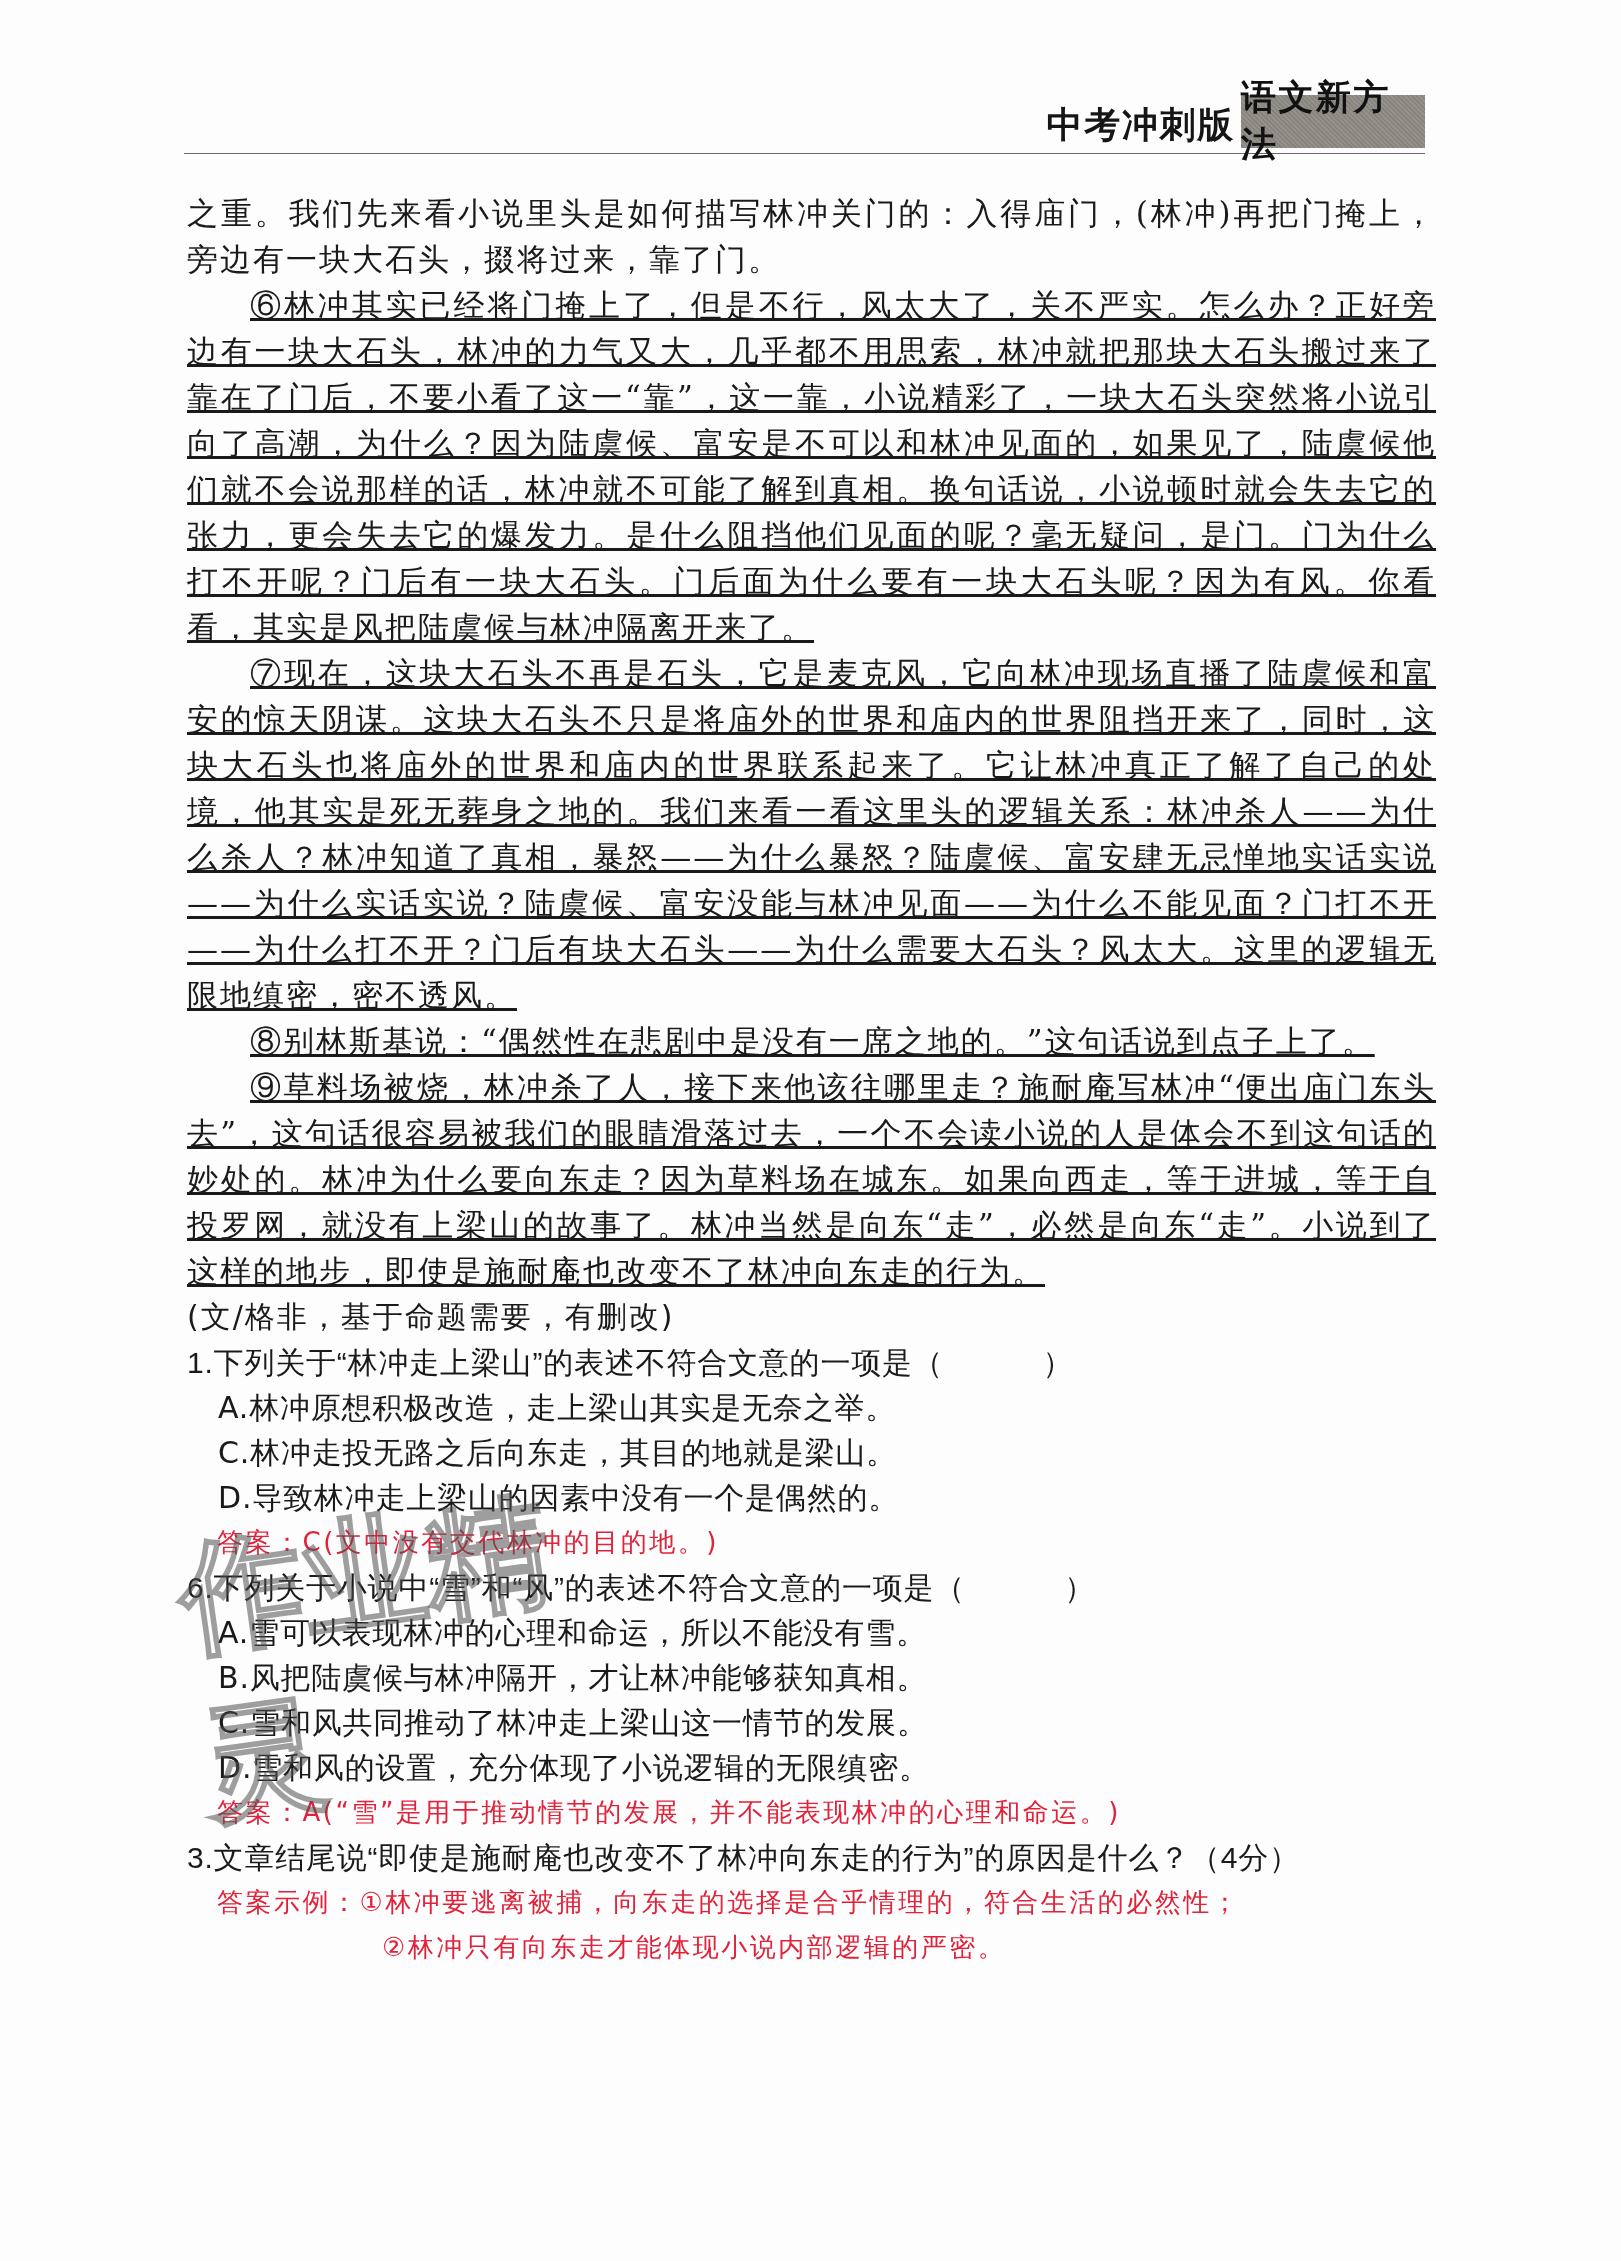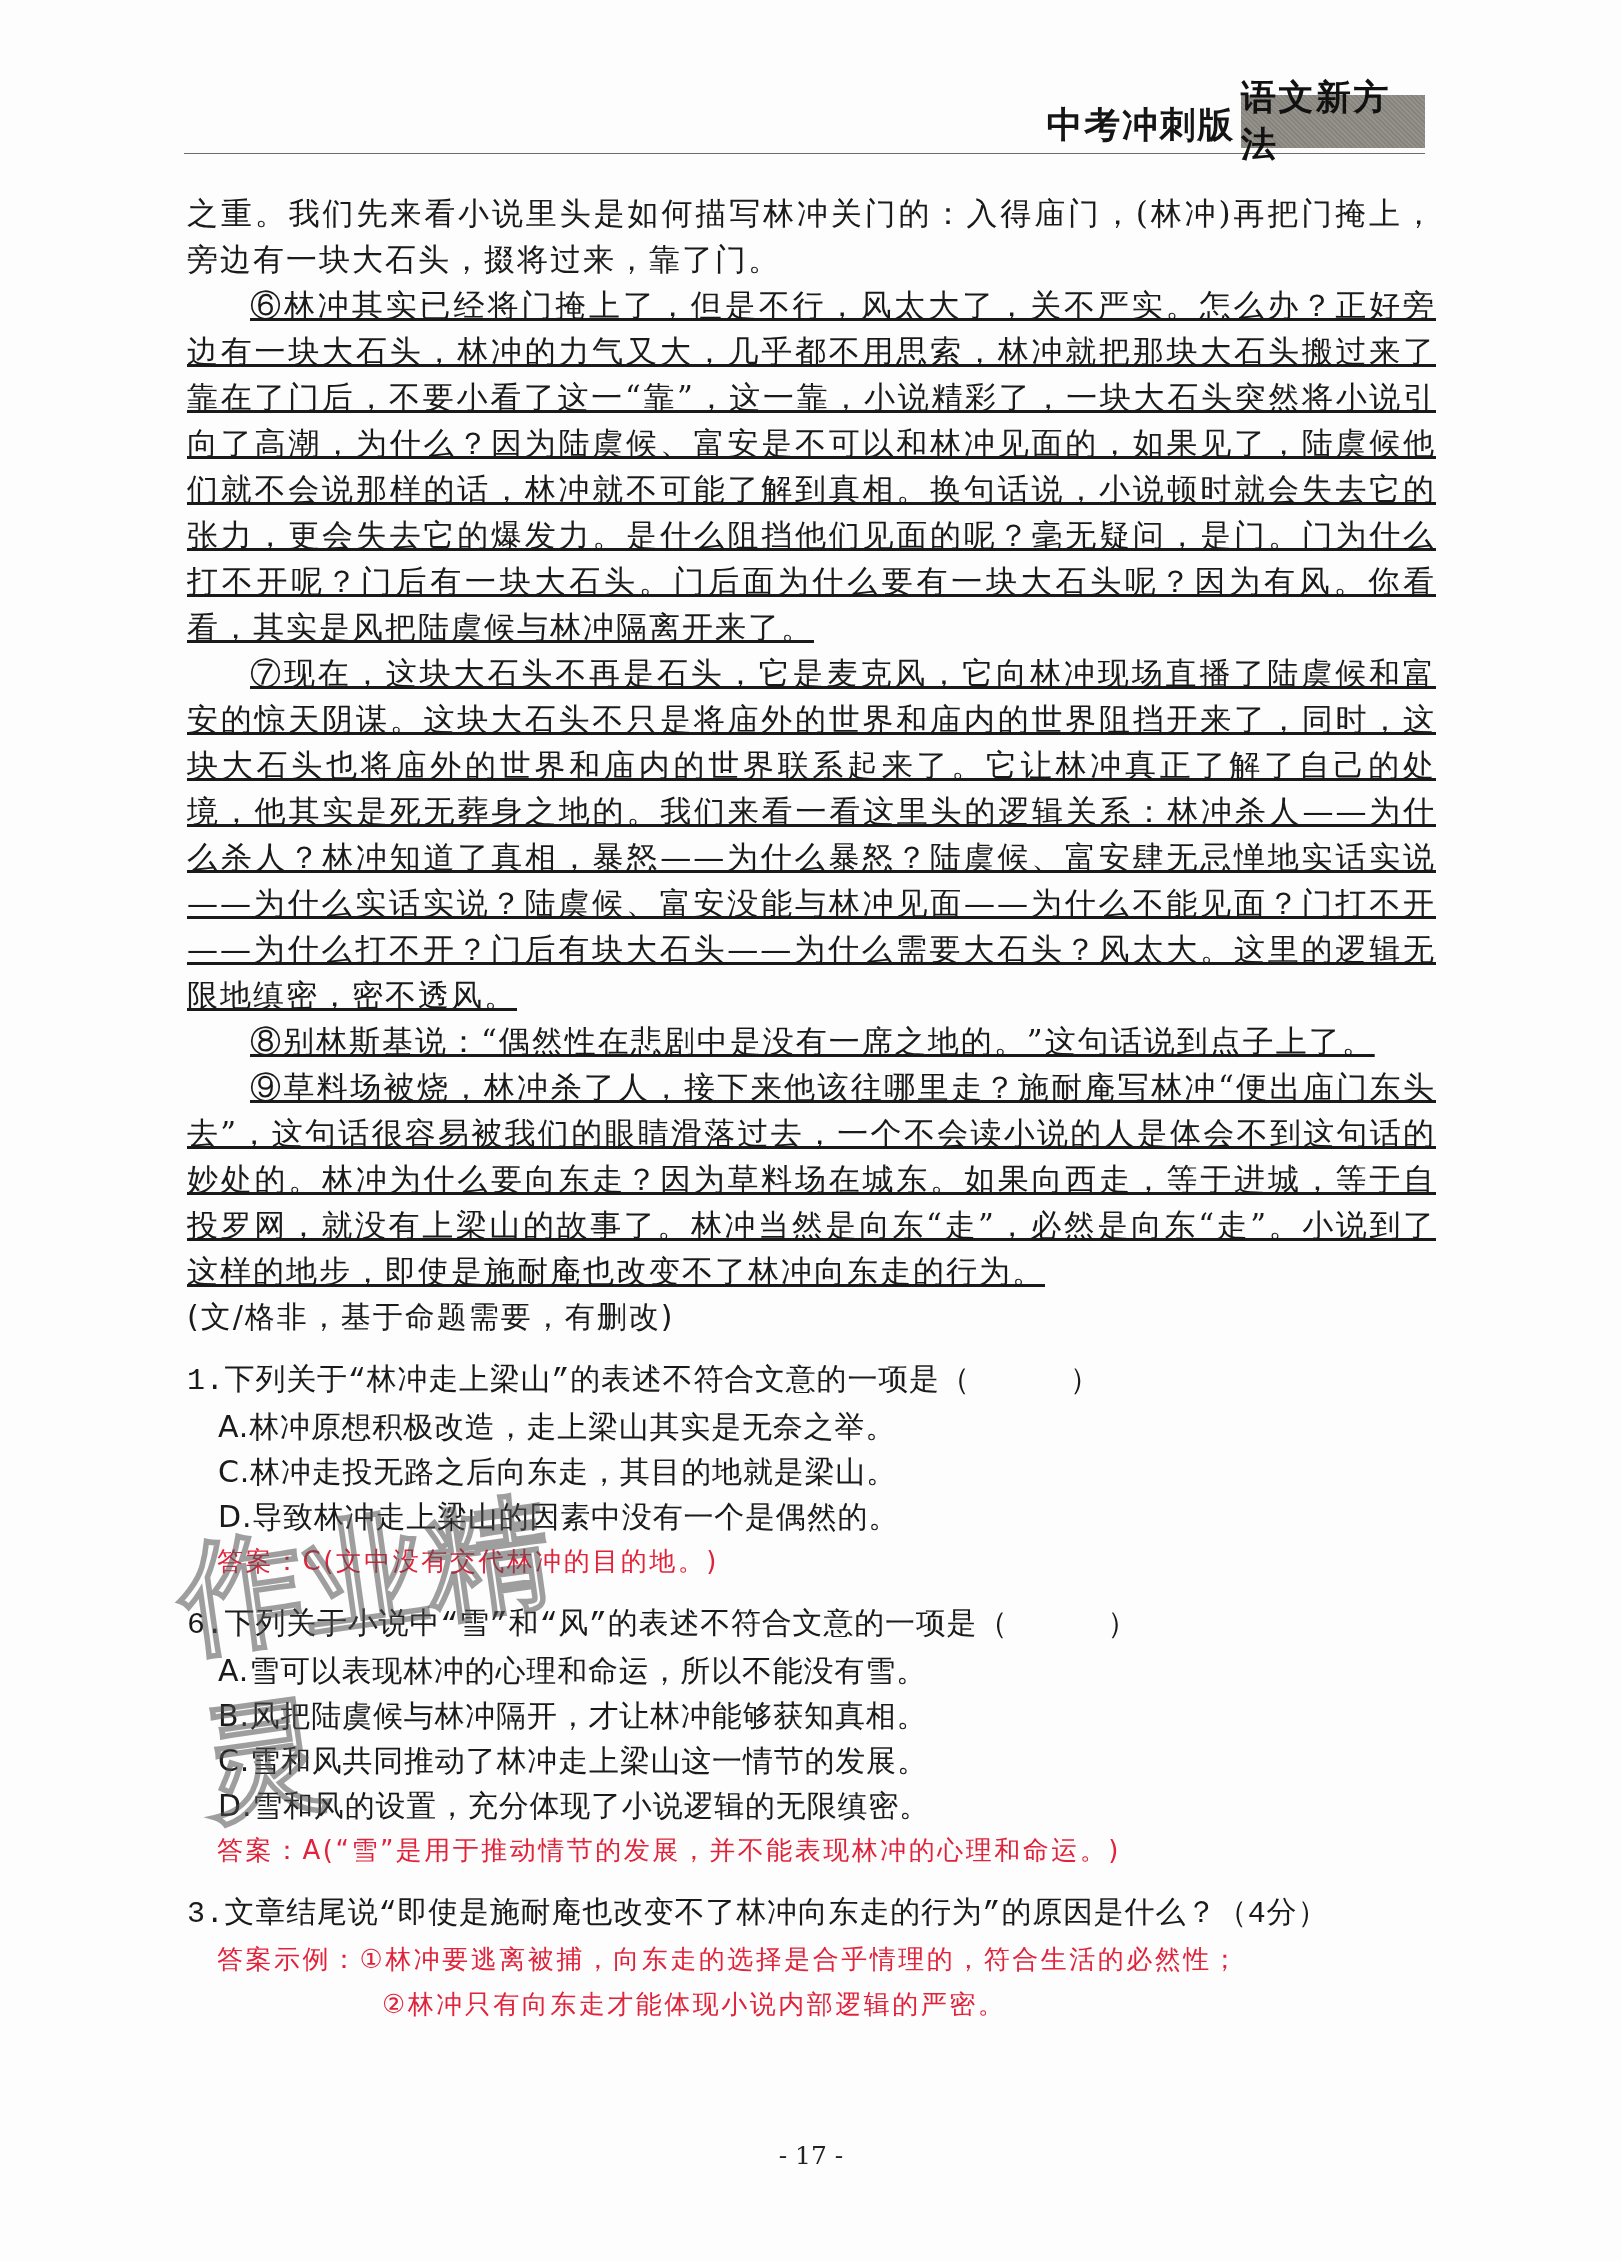--- a/index.html
+++ b/index.html
@@ -34,23 +34,22 @@
     position: absolute; left: 187px; top: 190px; width: 1249px;
     font-size: 31px; line-height: 46px; letter-spacing: 2px;
   }
   .body-text p { margin: 0; text-align: justify; }
   .indent { text-indent: 63px; text-decoration: underline; }
   .credit {
     text-align: right; padding-right: 25px;
     font-family: "DejaVu Sans", sans-serif; font-size: 30px;
   }
   .question {
-    font-family: Liberation Mono, monospace; font-size: 30px; line-height: 45px;
+    font-family: Liberation Sans, sans-serif; font-size: 30px; line-height: 45px;
     letter-spacing: 0.8px;
-    margin-top: 19px;
   }
   .option {
     font-family: "DejaVu Sans", sans-serif; font-size: 30px; line-height: 45px;
     padding-left: 31px; letter-spacing: 0.8px;
   }
   .answer {
     color: #e0223a; font-size: 26px; line-height: 45px;
     padding-left: 30px; letter-spacing: 2.5px;
     font-family: "DejaVu Sans", sans-serif;
   }
@@ -114,15 +113,14 @@
       <div class="question">3.文章结尾说“即使是施耐庵也改变不了林冲向东走的行为”的原因是什么？（4分）</div>
       <div class="answer">答案示例：①林冲要逃离被捕，向东走的选择是合乎情理的，符合生活的必然性；</div>
       <div class="answer answer-cont">②林冲只有向东走才能体现小说内部逻辑的严密。</div>
     </div>
   </div>
 
   <div class="watermark">
     <span class="wm-text" style="left:0; top:0;">作业精灵</span>
   </div>
 
-  <div class="footer">- 17 -</div>
 </div>
 
 
 </body></html>

